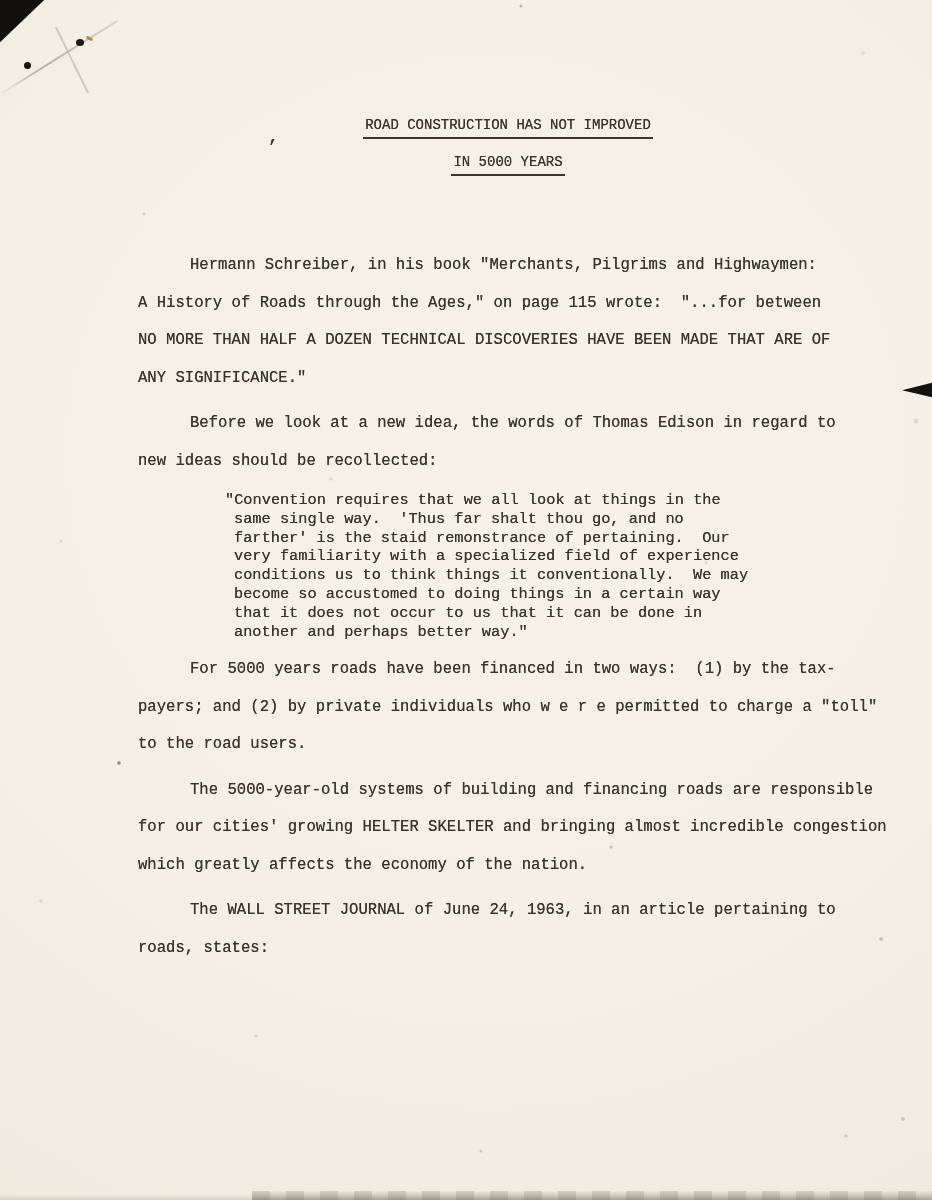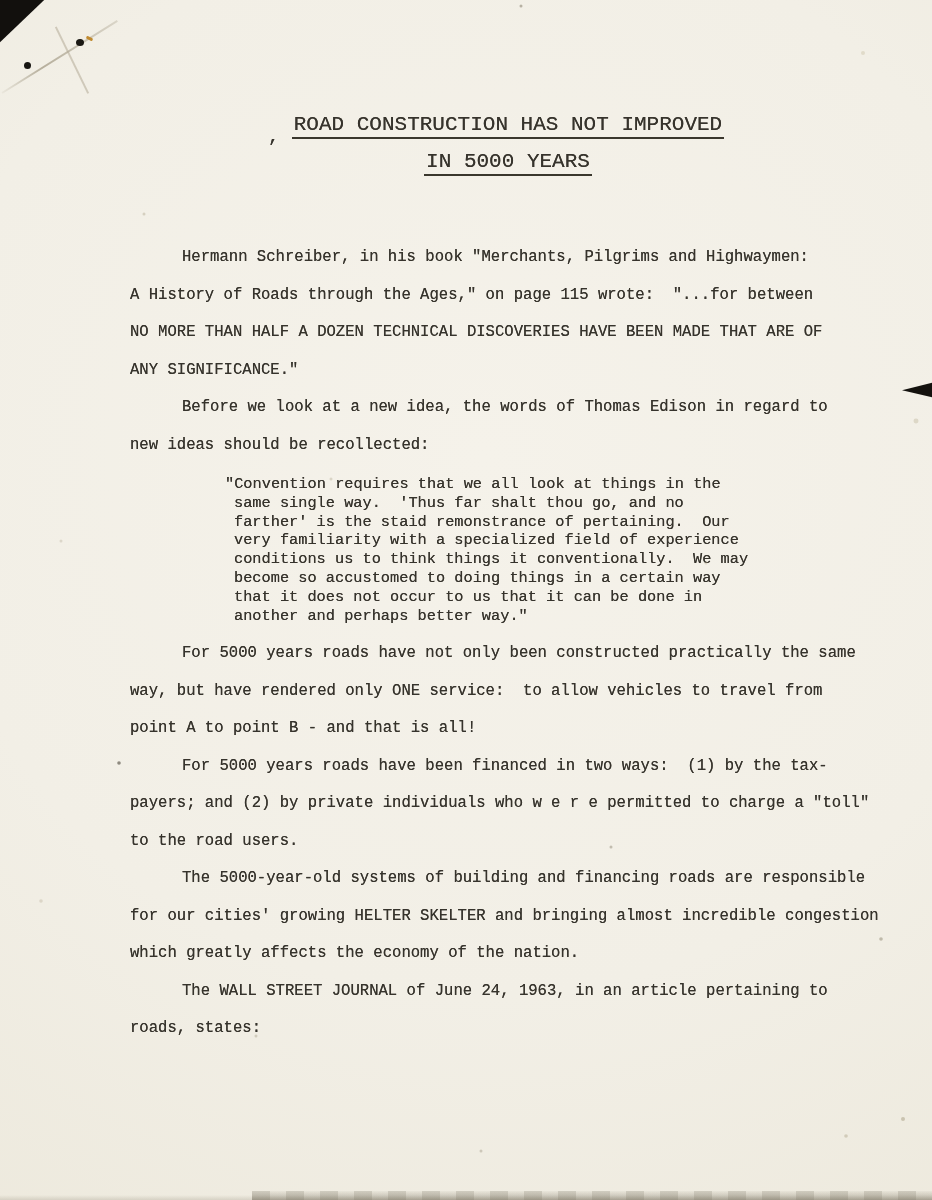--- a/index.html
+++ b/index.html
@@ -12,29 +12,29 @@
     position: absolute; inset: 0;
     background:
       radial-gradient(ellipse 120% 90% at 52% 38%, #f5f2ea 0%, #f2efe6 50%, #ece8db 92%, #e7e2d4 100%);
   }
   
   .ink { color: #36332c; text-shadow: 0 0 0.5px rgba(54,51,44,0.85); }
 
   .title-block { position: absolute; top: 116px; left: 84px; width: 848px; text-align: center; }
   .title-line { display: block; height: 37px; }
   .title-line span {
-    display: inline-block; font-size: 21px; line-height: 18px;
+    display: inline-block; font-size: 14px; line-height: 18px;
     border-bottom: 2px solid #3a372d; padding: 0 2px 3px 2px;
   }
 
   .text-col {
     position: absolute; left: 130px; top: 239px; width: 740px;
     font-size: 15.6px;
   }
-  .para { margin: 0; }
+  .para { margin: 8px; }
   .para .line { white-space: pre; line-height: 37.5px; height: 37.5px; }
   .para .line.indent { padding-left: 52px; }
   .para.quote { margin: 11px 0 10px 104px; font-size: 15.3px; }
   .para.quote .line { line-height: 18.8px; height: 18.8px; }
   .para.quote .line:first-child { margin-left: -9px; }
 
   
   .corner-fold-dark {
     position: absolute; top: 0; left: 0; width: 47px; height: 44px;
     background: #12100d; clip-path: polygon(0 0, 94% 0, 0 96%);
@@ -119,25 +119,20 @@
         <div class="line">"Convention requires that we all look at things in the</div>
         <div class="line">same single way.  'Thus far shalt thou go, and no</div>
         <div class="line">farther' is the staid remonstrance of pertaining.  Our</div>
         <div class="line">very familiarity with a specialized field of experience</div>
         <div class="line">conditions us to think things it conventionally.  We may</div>
         <div class="line">become so accustomed to doing things in a certain way</div>
         <div class="line">that it does not occur to us that it can be done in</div>
         <div class="line">another and perhaps better way."</div>
       </div>
       <div class="para body">
-        <div class="line indent">For 5000 years roads have not only been constructed practically the same</div>
-        <div class="line">way, but have rendered only ONE service:  to allow vehicles to travel from</div>
-        <div class="line">point A to point B - and that is all!</div>
-      </div>
-      <div class="para body">
         <div class="line indent">For 5000 years roads have been financed in two ways:  (1) by the tax-</div>
         <div class="line">payers; and (2) by private individuals who w e r e permitted to charge a "toll"</div>
         <div class="line">to the road users.</div>
       </div>
       <div class="para body">
         <div class="line indent">The 5000-year-old systems of building and financing roads are responsible</div>
         <div class="line">for our cities' growing HELTER SKELTER and bringing almost incredible congestion</div>
         <div class="line">which greatly affects the economy of the nation.</div>
       </div>
       <div class="para body">

